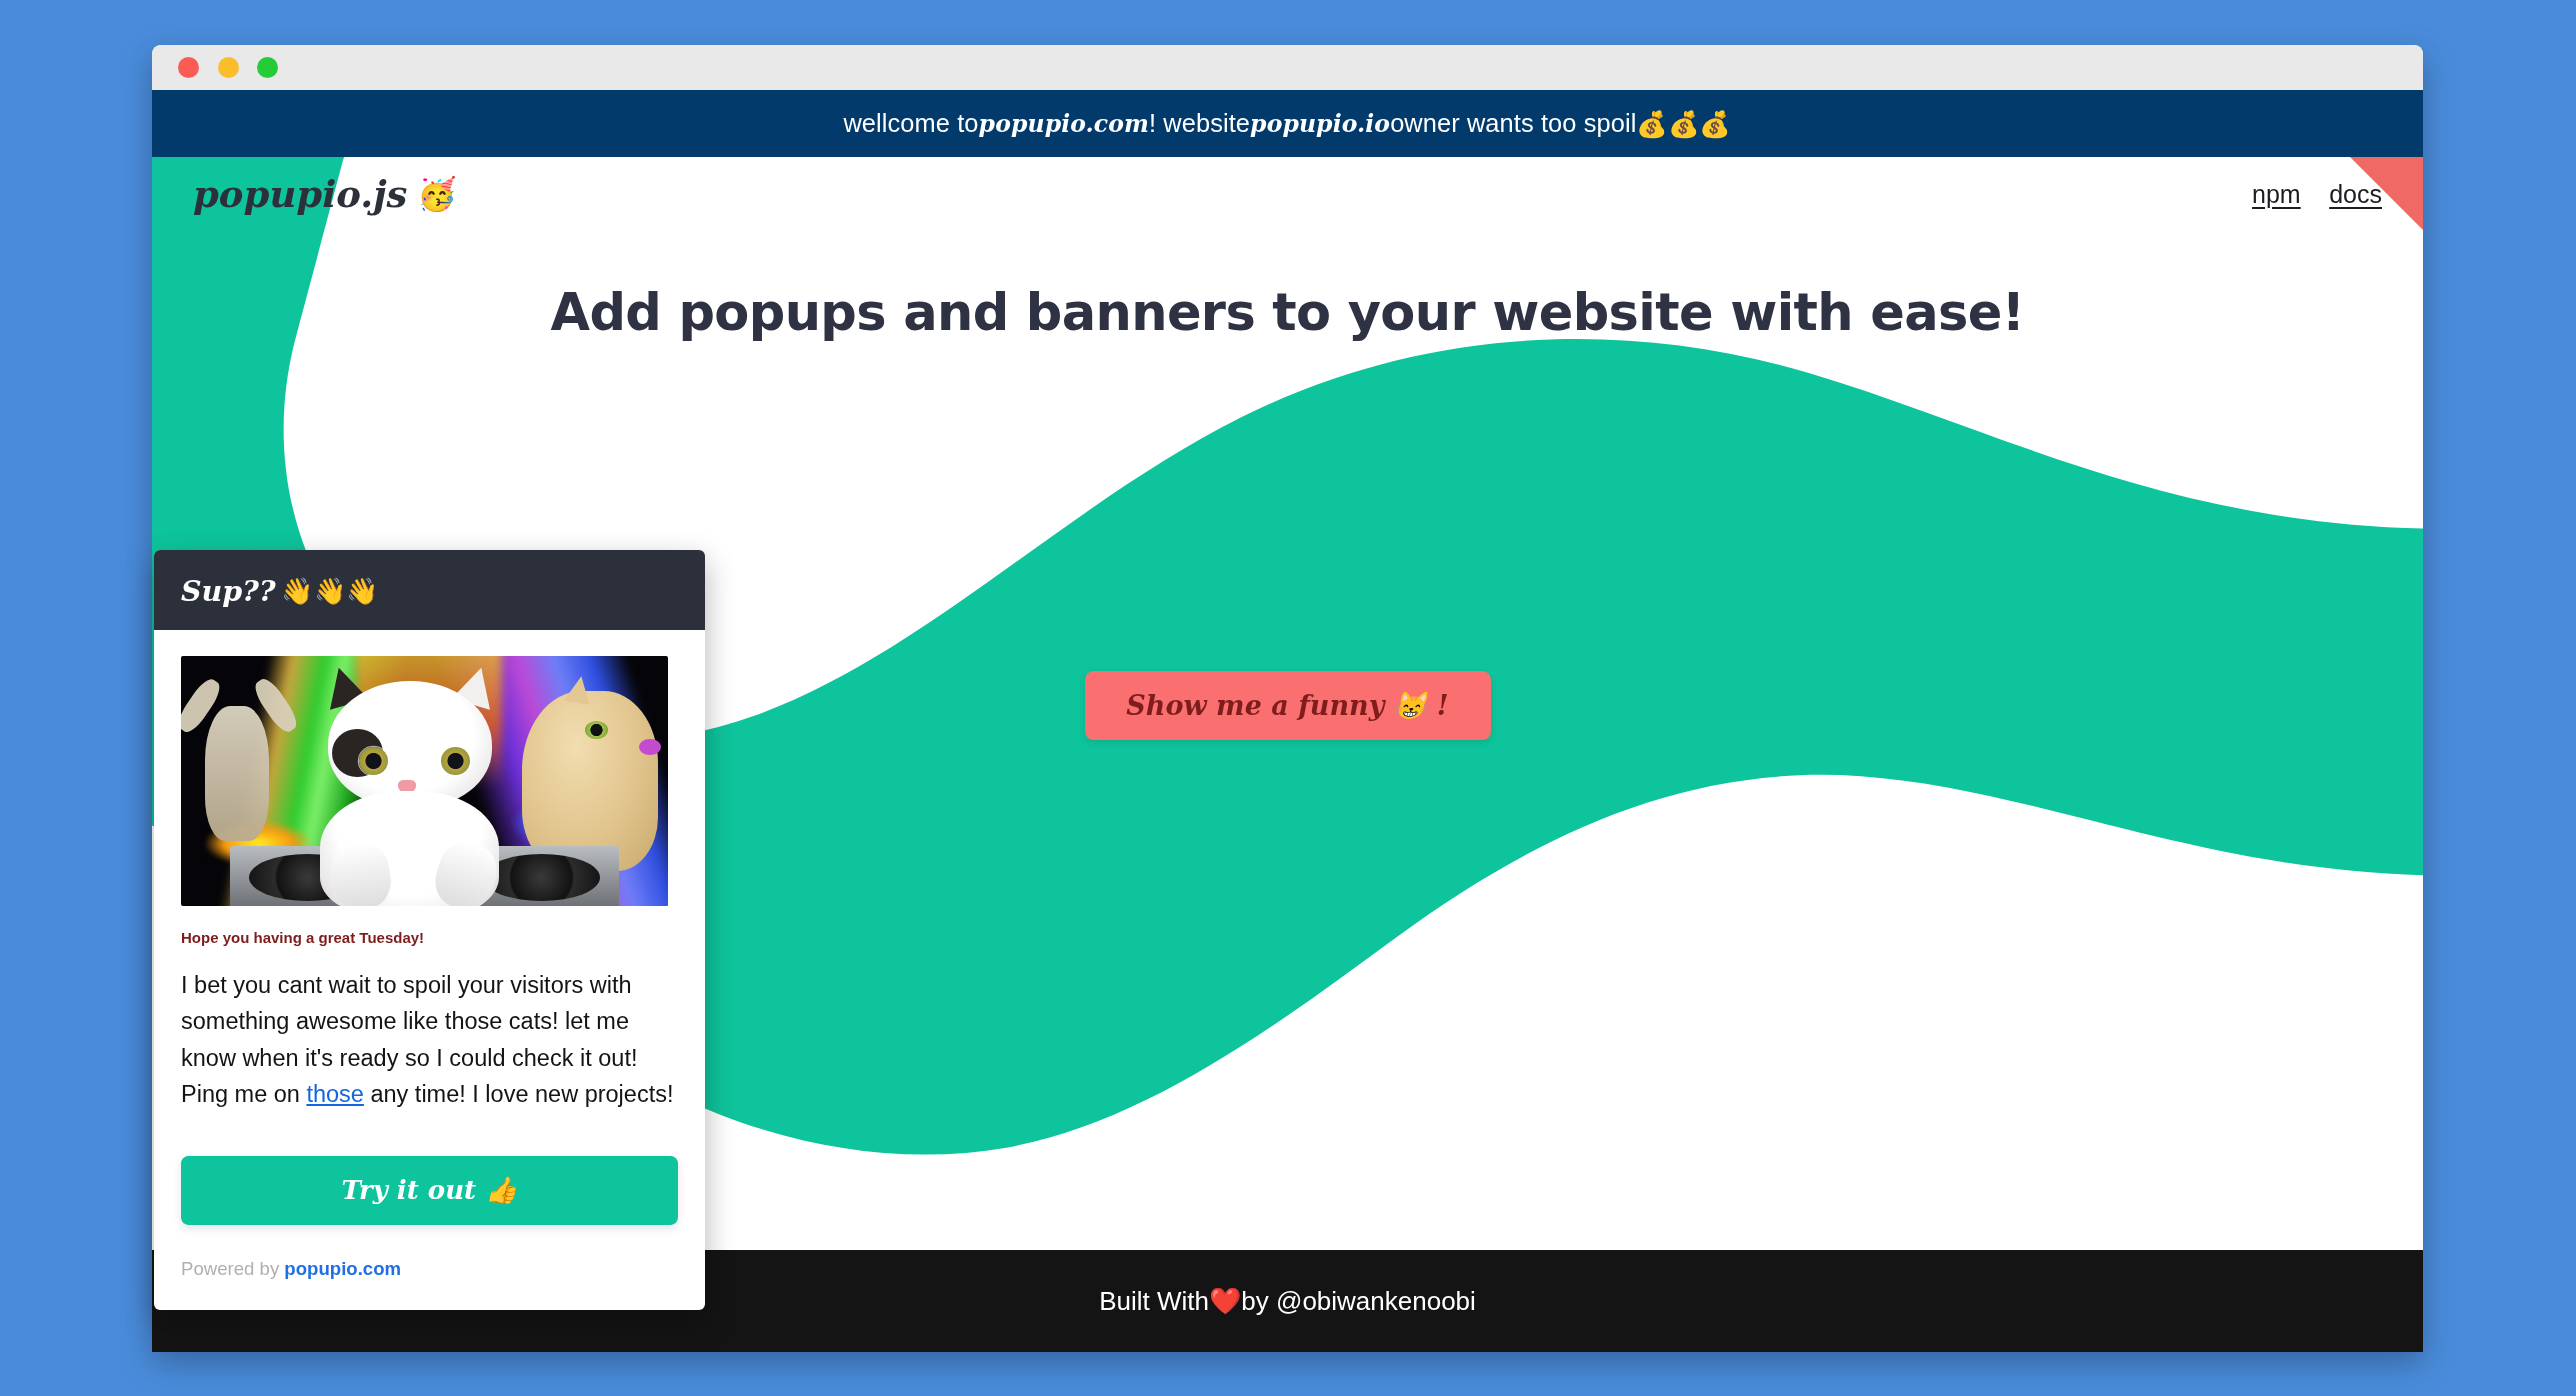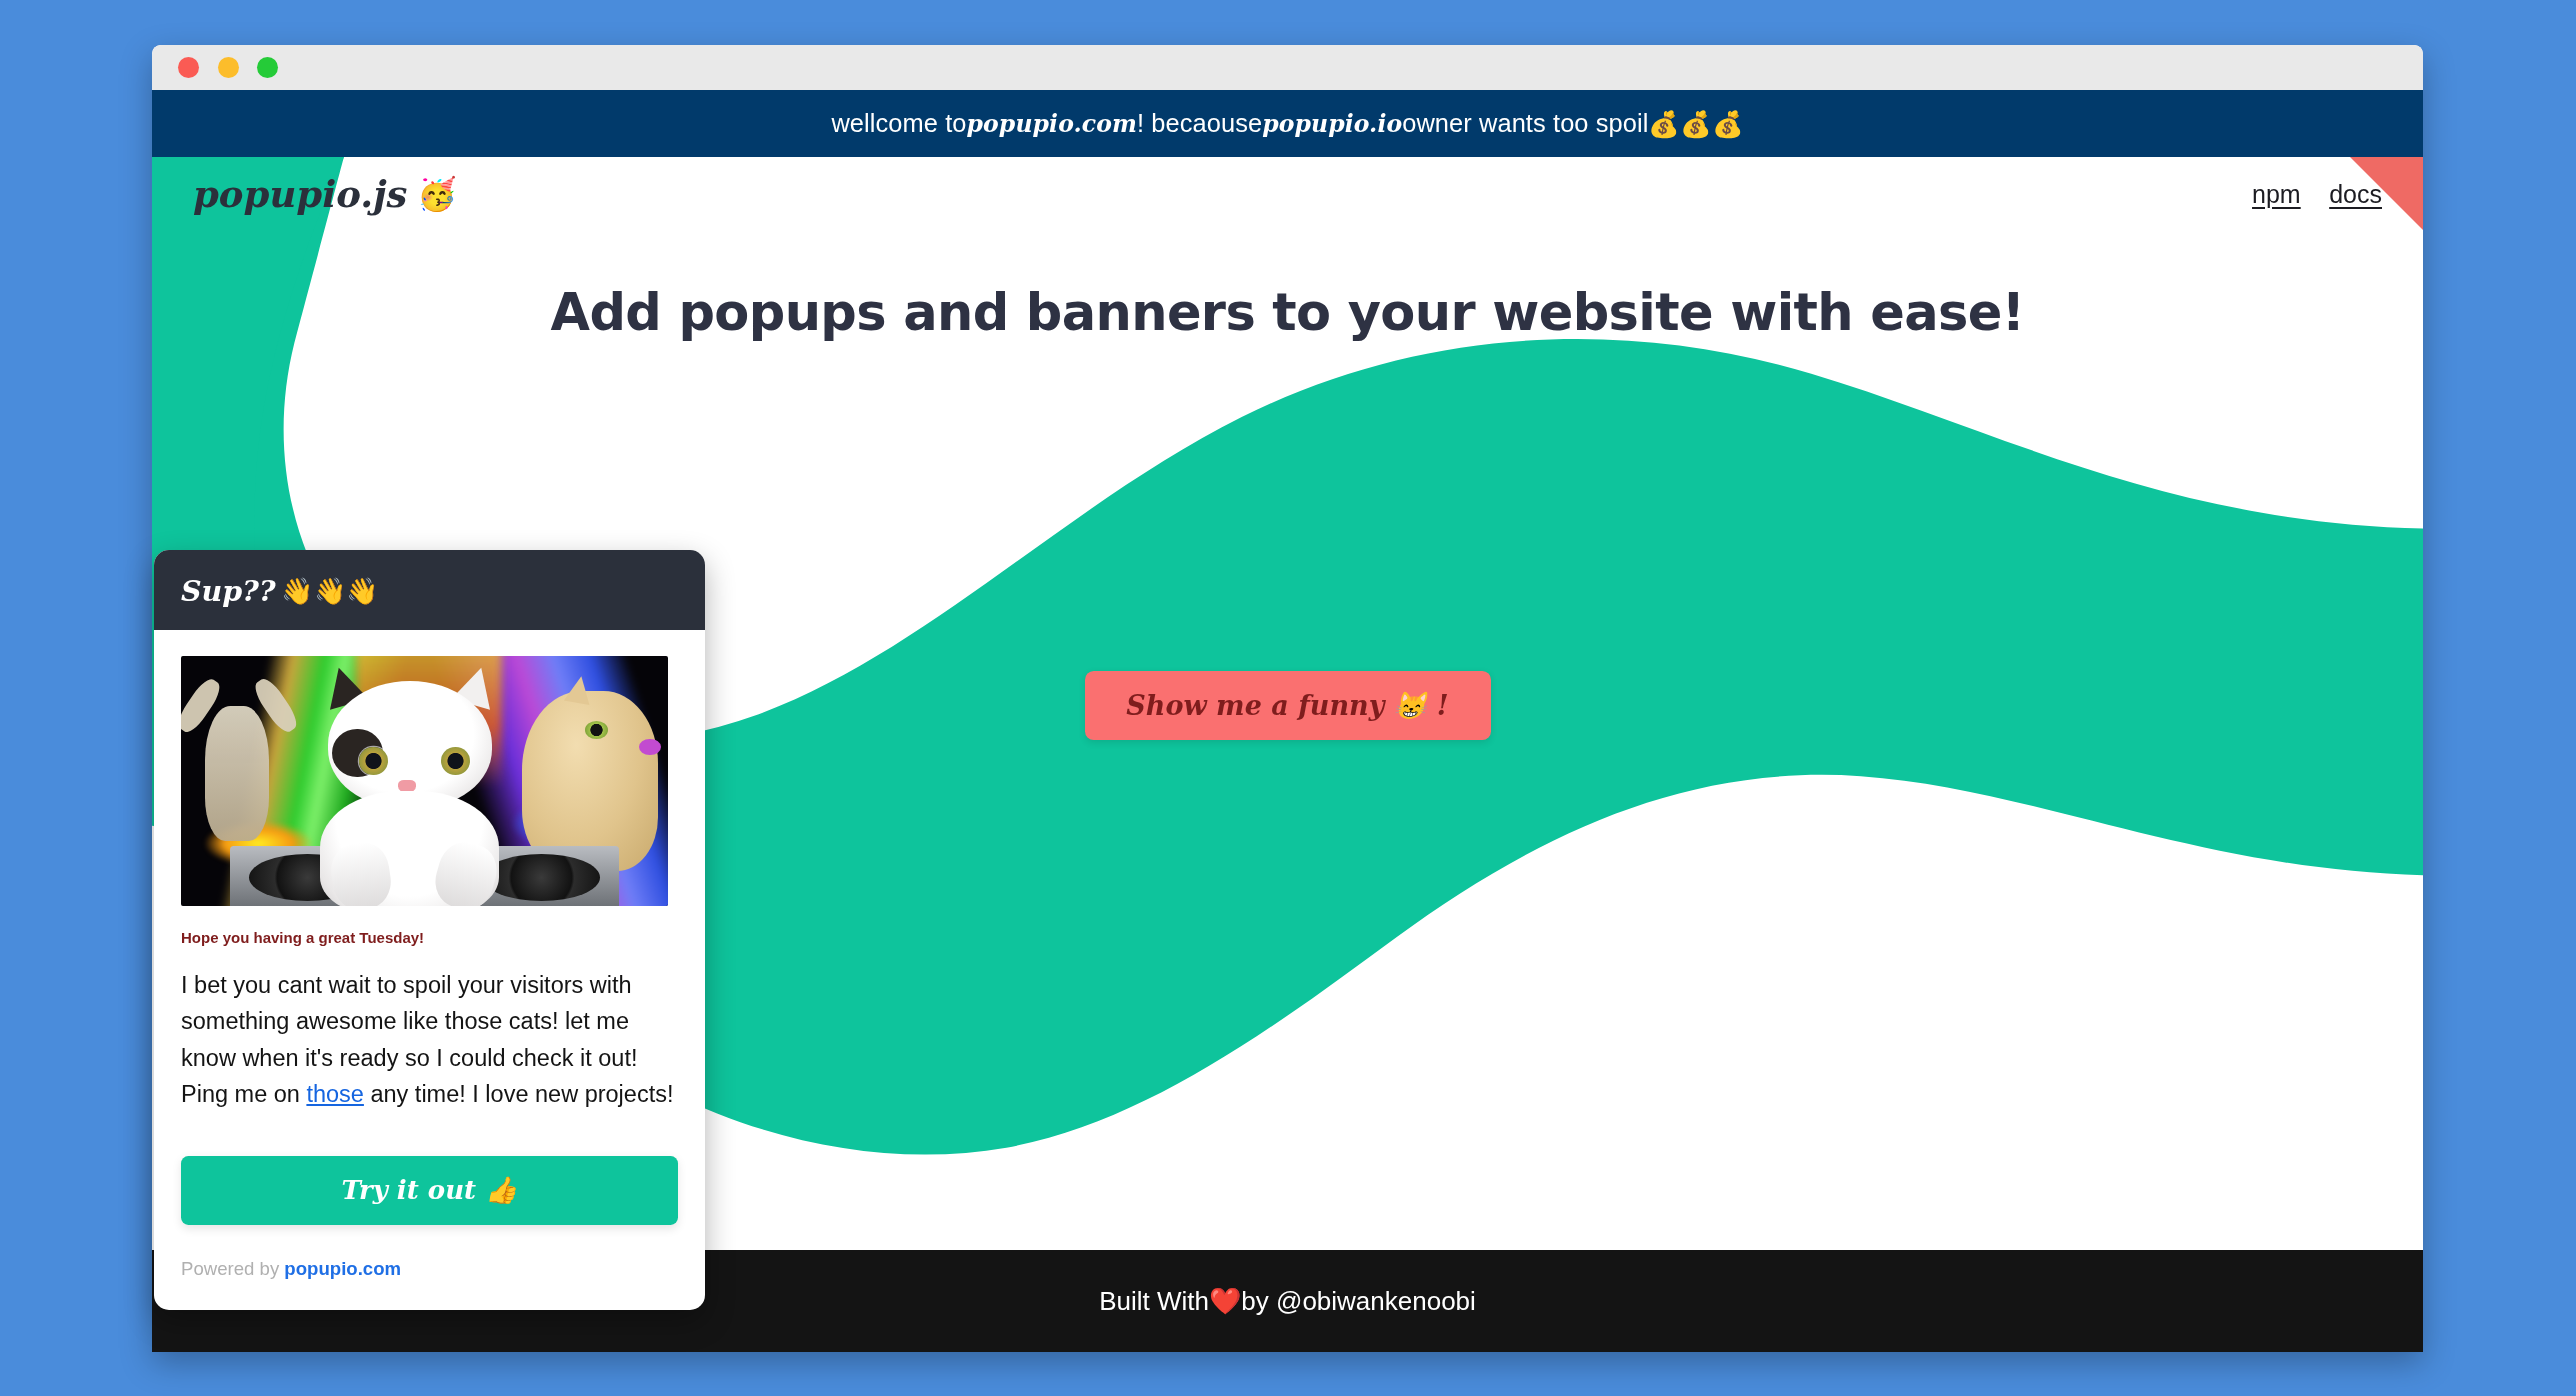--- a/index.html
+++ b/index.html
@@ -161,21 +161,21 @@
     font-size:26px;
     z-index:5;
   }
 
   
   #popup-widget{
     position:absolute;
     left:154px; top:550px;
     width:551px;
     background:#ffffff;
-    border-radius:15px;
+    border-radius:6px;
     box-shadow:0 11px 30px rgba(0,0,0,.30);
     overflow:hidden;
     z-index:40;
   }
   #popup-header{
     background:#2b303b;
     padding:23.5px 27px 22px 27px;
     color:#ffffff;
   }
   #popup-title{
@@ -388,21 +388,21 @@
 
   <div id="chrome-bar">
     <span class="dot red"></span>
     <span class="dot yellow"></span>
     <span class="dot green"></span>
   </div>
 
   <div id="promo-banner">
     <span>wellcome to </span>
       <span class="brandy">popupio.com</span>
-      <span>! becaouse </span>
+      <span>! website </span>
       <span class="brandy">popupio.io</span>
       <span> owner wants too spoil </span>
       <span>💰💰💰</span>
   </div>
 
   <div id="page-body">
 
     <svg id="wave-art" viewBox="0 0 3668 1930" preserveAspectRatio="none">
       <path d="M0,0 L310,0 C310,0 270,150 230,300 C180,500 240,700 380,830
                C520,960 760,980 980,900 C1250,800 1480,560 1760,420

